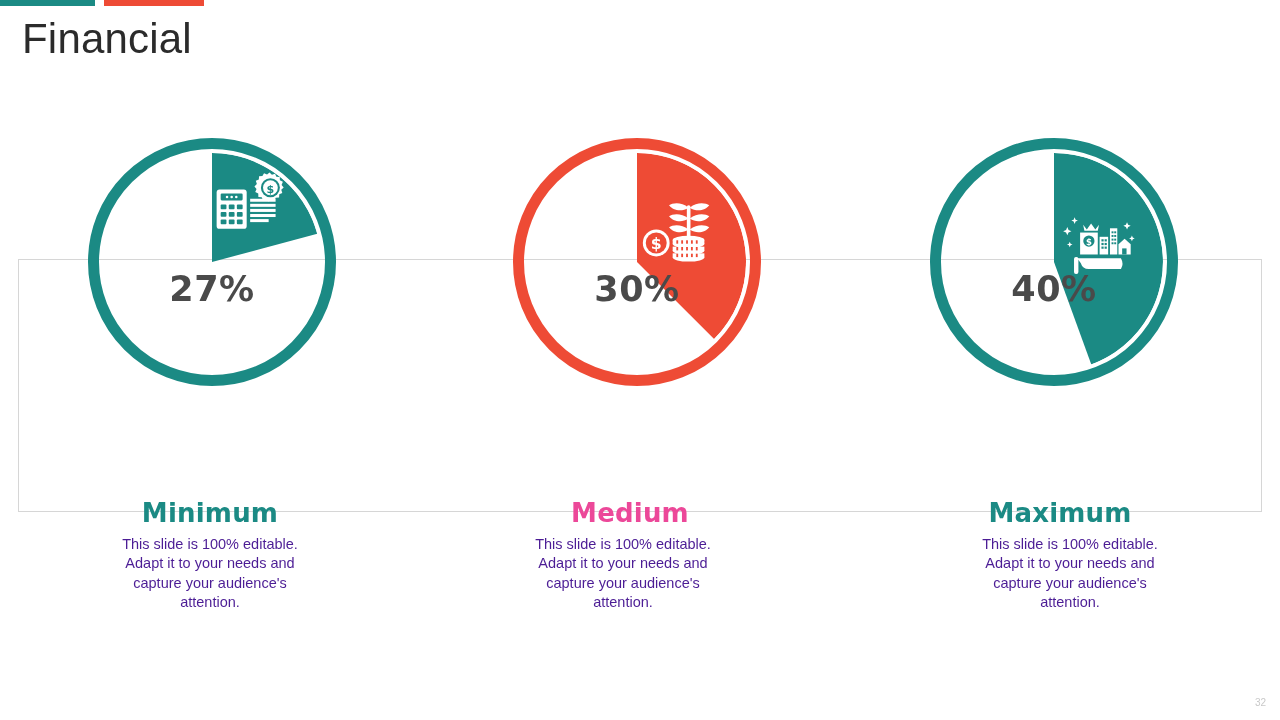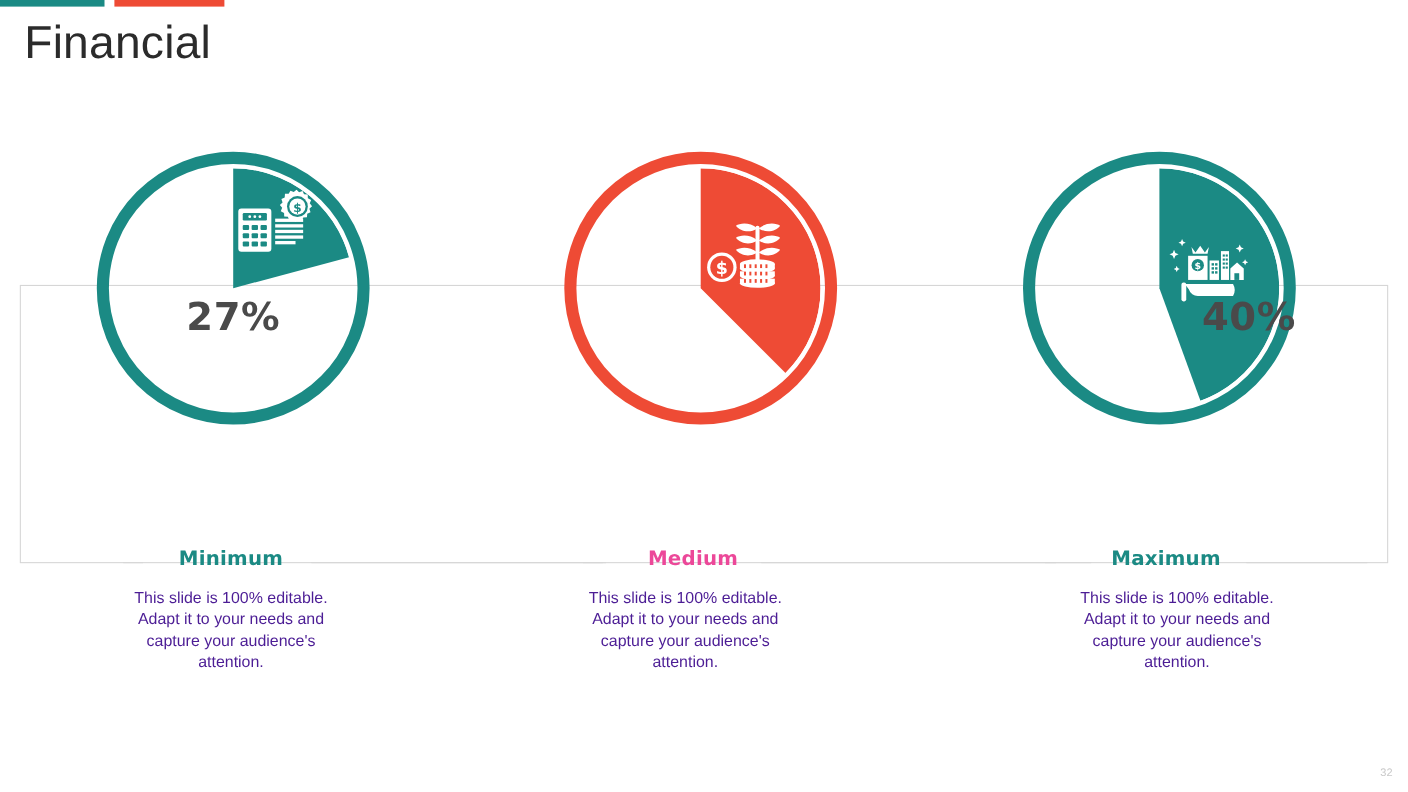--- a/index.html
+++ b/index.html
@@ -100,42 +100,42 @@
     text-align: center;
     top: 131px;
     font-size: 35px;
     font-weight: 700;
     color: #4a4a4a;
     letter-spacing: 0.5px;
     font-family: "DejaVu Sans", sans-serif;
   }
   .col-0 .pie-pct { padding-right: 82px; }
   .col-1 .pie-pct { padding-right: 82px; }
-  .col-2 .pie-pct { padding-right: 102px; text-align: right; }
+  .col-2 .pie-pct { padding-right: 102px; }
 
   .pie-icon {
     position: absolute;
     pointer-events: none;
   }
   .col-0 .pie-icon { left: 124px; top: 33px;  width: 74px; height: 74px; }
   .col-1 .pie-icon { left: 128px; top: 55px;  width: 78px; height: 78px; }
   .col-2 .pie-icon { left: 130px; top: 72px;  width: 78px; height: 78px; }
 
   
   .label-row {
     position: absolute;
     top: 498px;
     width: 420px;
     height: 30px;
   }
   .label-title {
     position: absolute;
     width: 100%;
     text-align: center;
-    font-size: 18px;
+    font-size: 26px;
     font-weight: 700;
     letter-spacing: 0.2px;
     font-family: "DejaVu Sans", sans-serif;
   }
   .title-teal { color: #1b8a84; }
   .title-red  { color: #ec4899; }
 
   .connector {
     position: absolute;
     top: 13px;
@@ -294,20 +294,21 @@
             <rect x="41" y="49.8" width="1.5" height="2.8"></rect>
             <rect x="45" y="49.8" width="1.5" height="2.8"></rect>
           </g>
 
           <circle cx="12.5" cy="41" r="11" fill="#ffffff"></circle>
           <circle cx="12.5" cy="41" r="8.6" fill="#ee4b35"></circle>
           <text x="12.5" y="46" font-size="13" font-weight="bold" text-anchor="middle" fill="#ffffff" font-family="DejaVu Sans, sans-serif">$</text>
         </g>
       </svg>
     </div>
+    <div class="pie-pct">30%</div>
   </div>
 
   <div class="label-row">
     <div class="connector-left"></div>
     <div class="label-title title-red">Medium</div>
     <div class="connector"></div>
   </div>
 
   <div class="body-text">This slide is 100% editable. Adapt it to your needs and capture your audience's attention.</div>
 </div>

